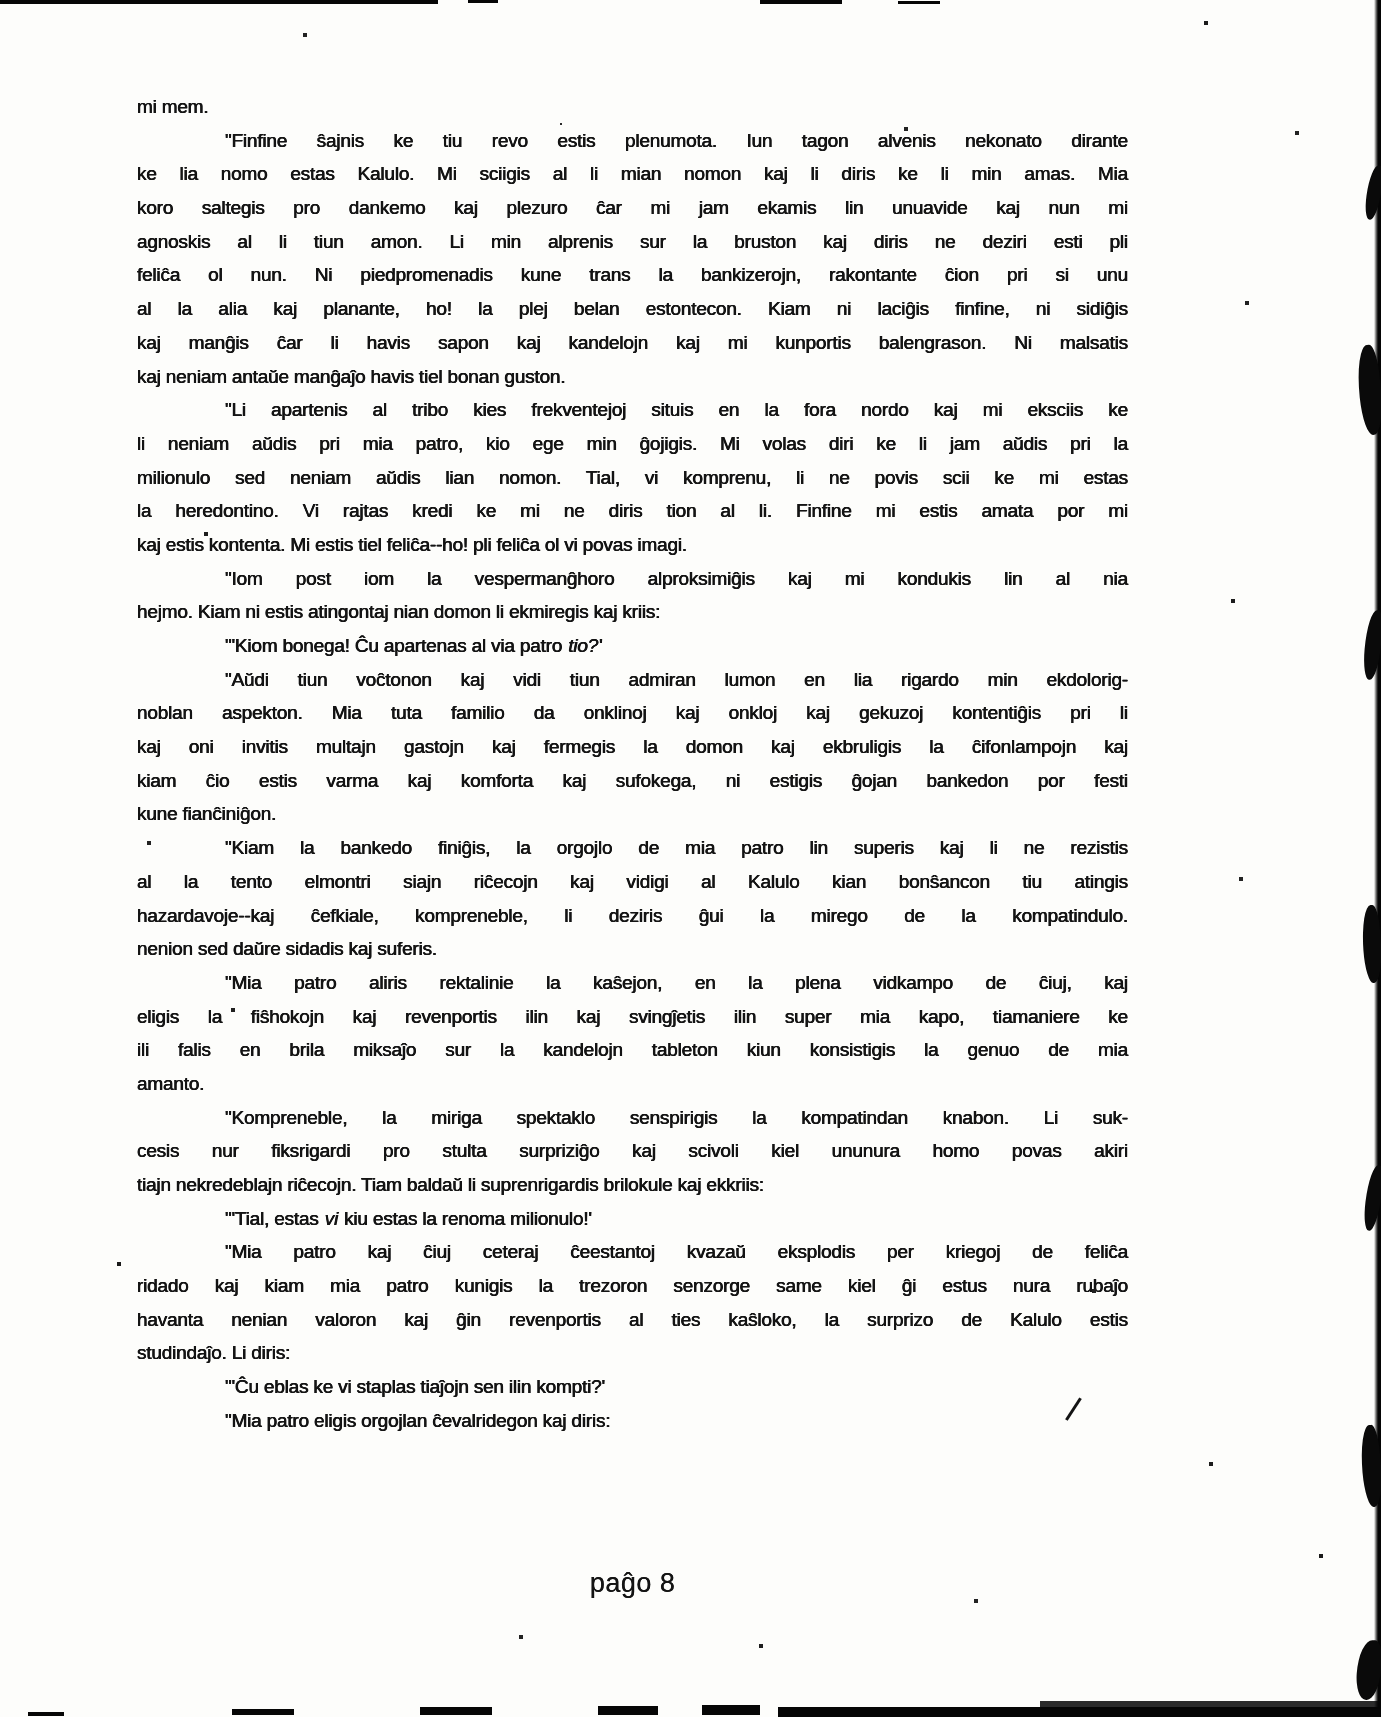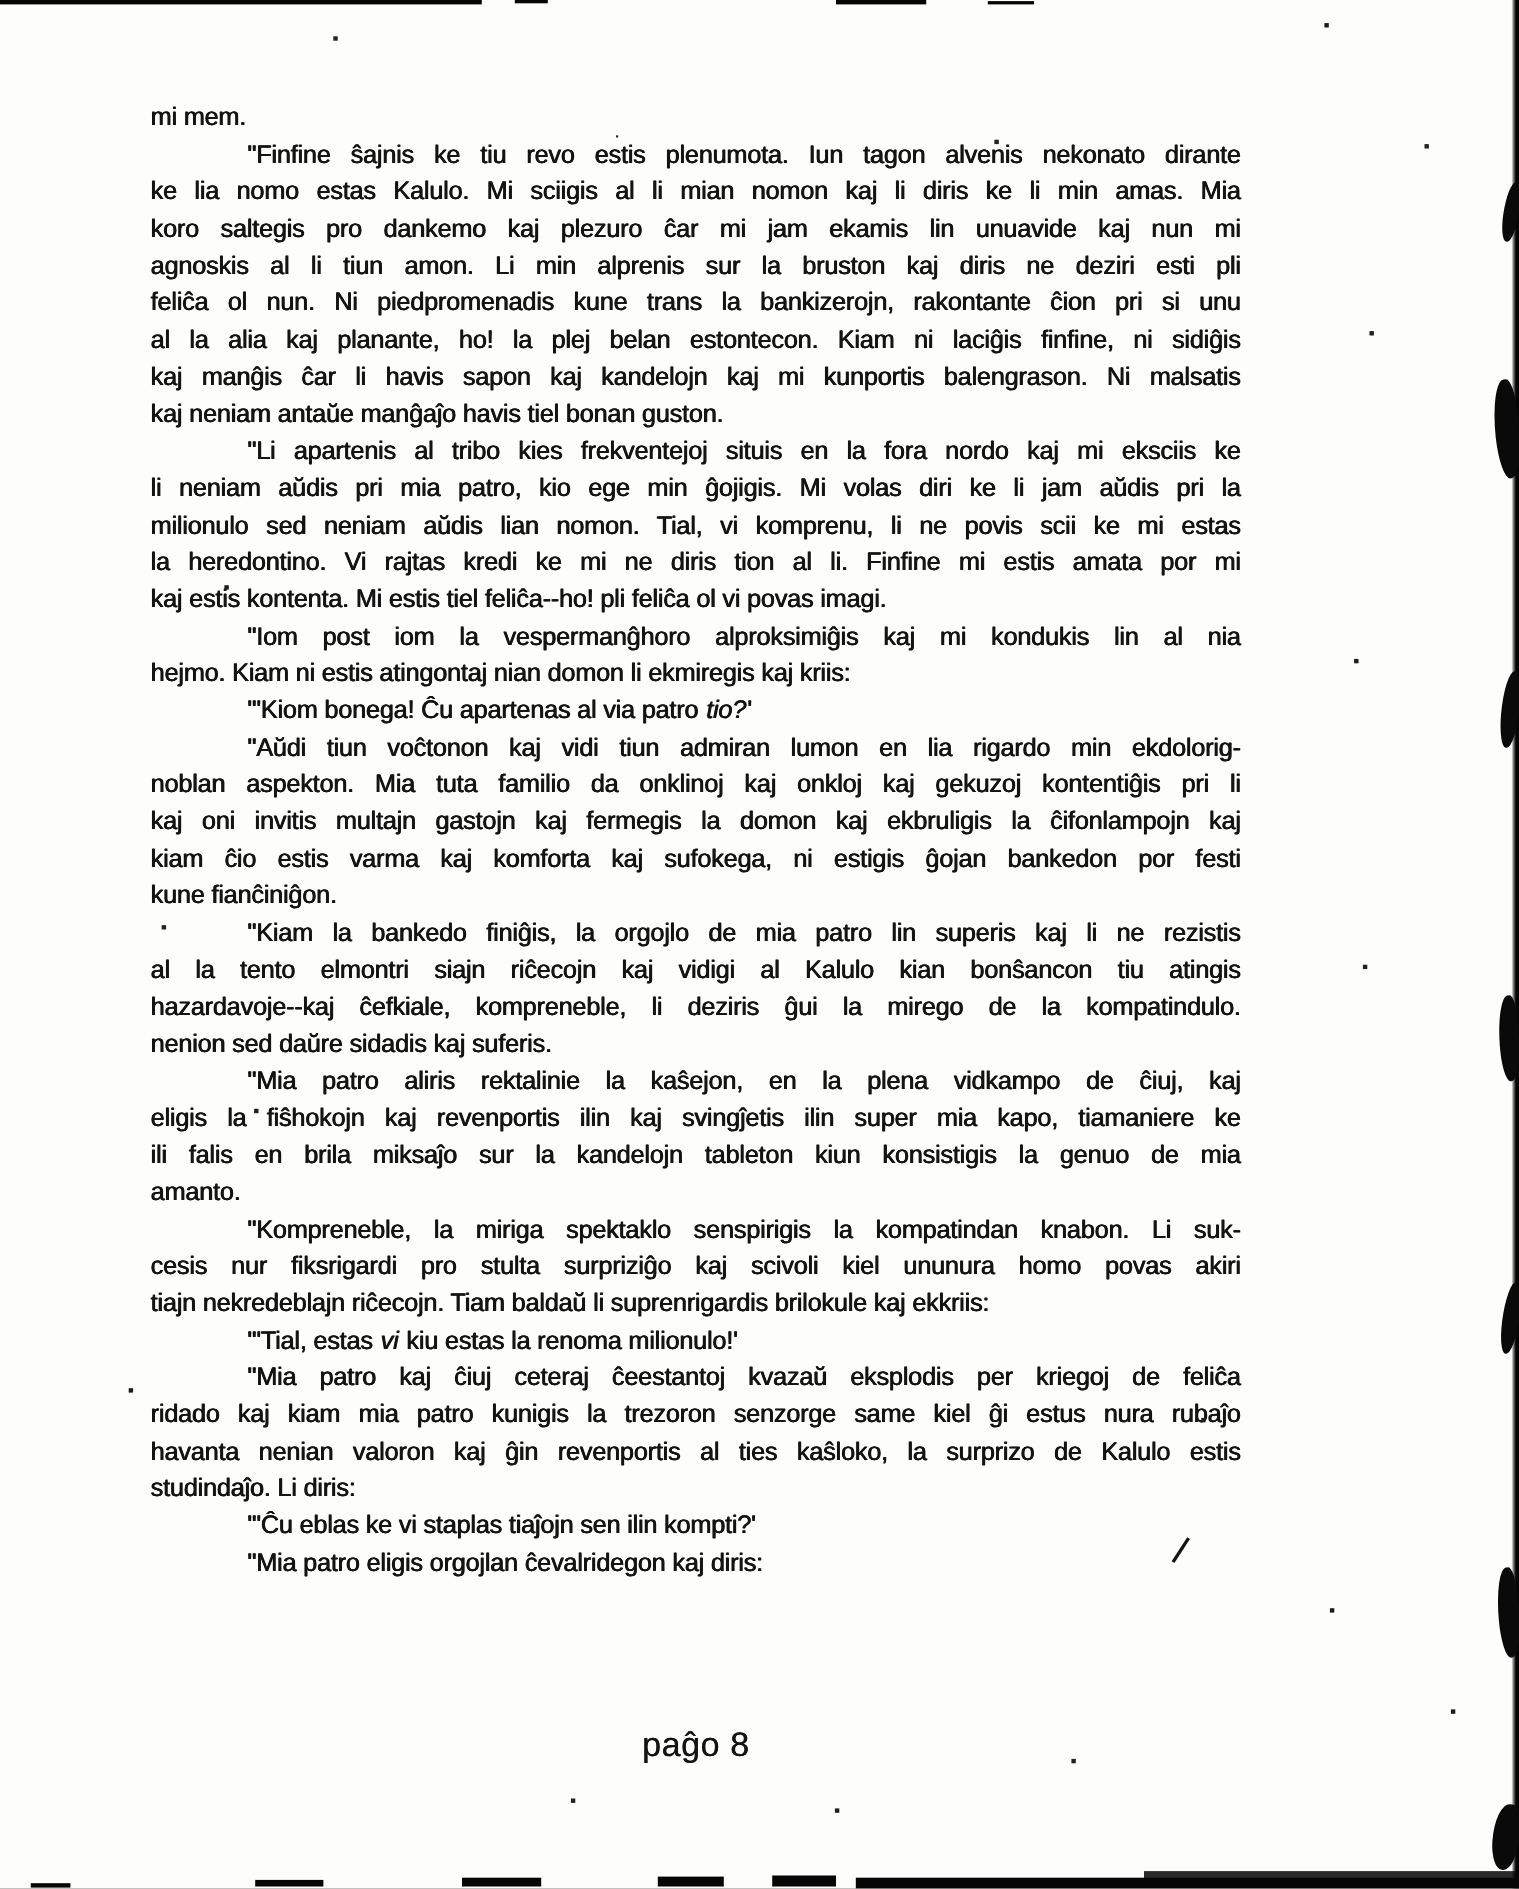--- a/index.html
+++ b/index.html
@@ -7,33 +7,33 @@
     position:relative;
     width:1381px; height:1717px;
     background:#fdfdfb;
     overflow:hidden;
     font-family:"Liberation Sans", sans-serif;
     color:#141414;
   }
   
   .text-block { position:absolute; left:137px; top:90px; width:991px; }
   .line {
-    font-size:23px;
+    font-size:19px;
     line-height:33.7px;
     height:33.7px;
     white-space:nowrap;
     letter-spacing:-0.2px;
     text-shadow:0.35px 0 0 currentColor, -0.35px 0 0 currentColor; 
   }
   .line.ind  { padding-left:88px; }
   .line.just { text-align:justify; text-align-last:justify; text-justify:inter-word; }
   .line i { padding:0 1px; }
   .footer {
     position:absolute; left:137px; top:1568px; width:991px;
-    text-align:center; font-size:31px; letter-spacing:0.5px;
+    text-align:center; font-size:27px; letter-spacing:0.5px;
     text-shadow:0.35px 0 0 currentColor;
   }
   
   .art { position:absolute; background:#060606; }
   .edge-right {
     position:absolute; top:0; right:0; width:7px; height:1717px;
     background:linear-gradient(90deg, rgba(0,0,0,0) 0, rgba(10,10,10,.55) 2px, #050505 4px);
   }
   .blob {
     position:absolute; background:#0a0a0a;

